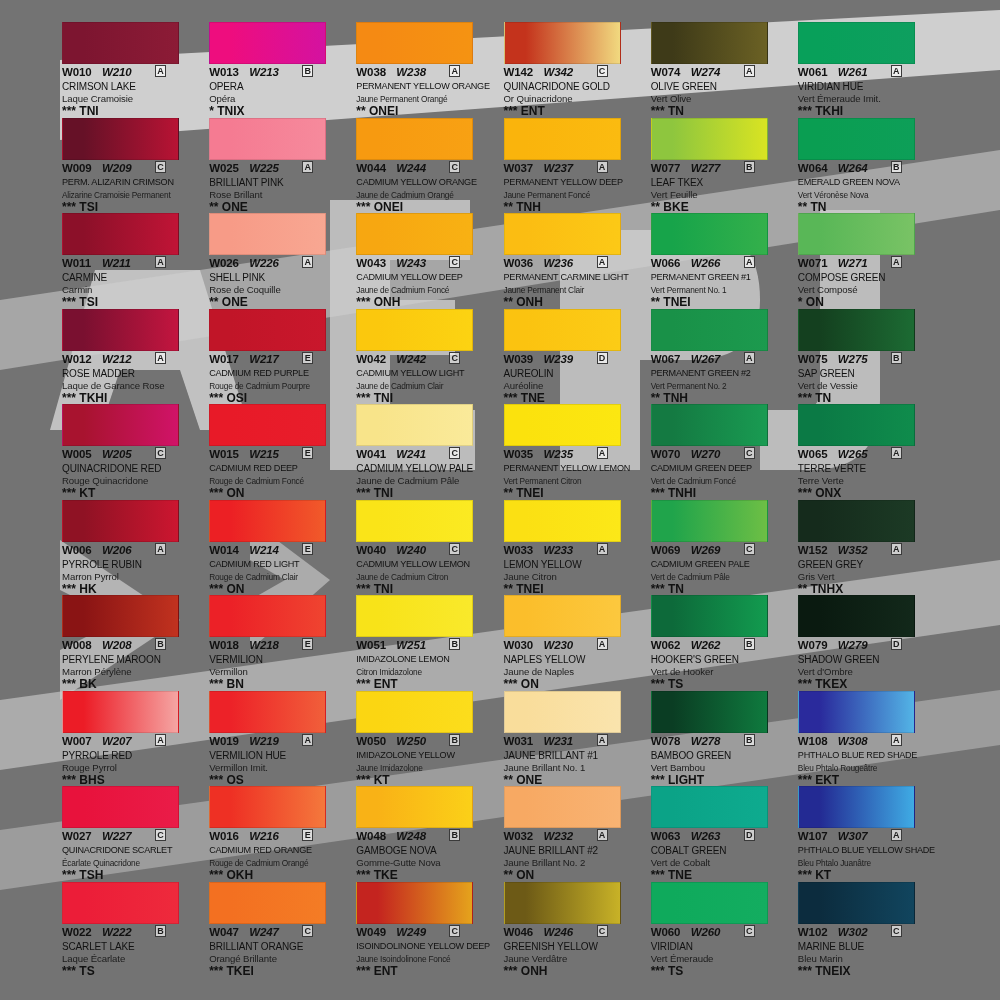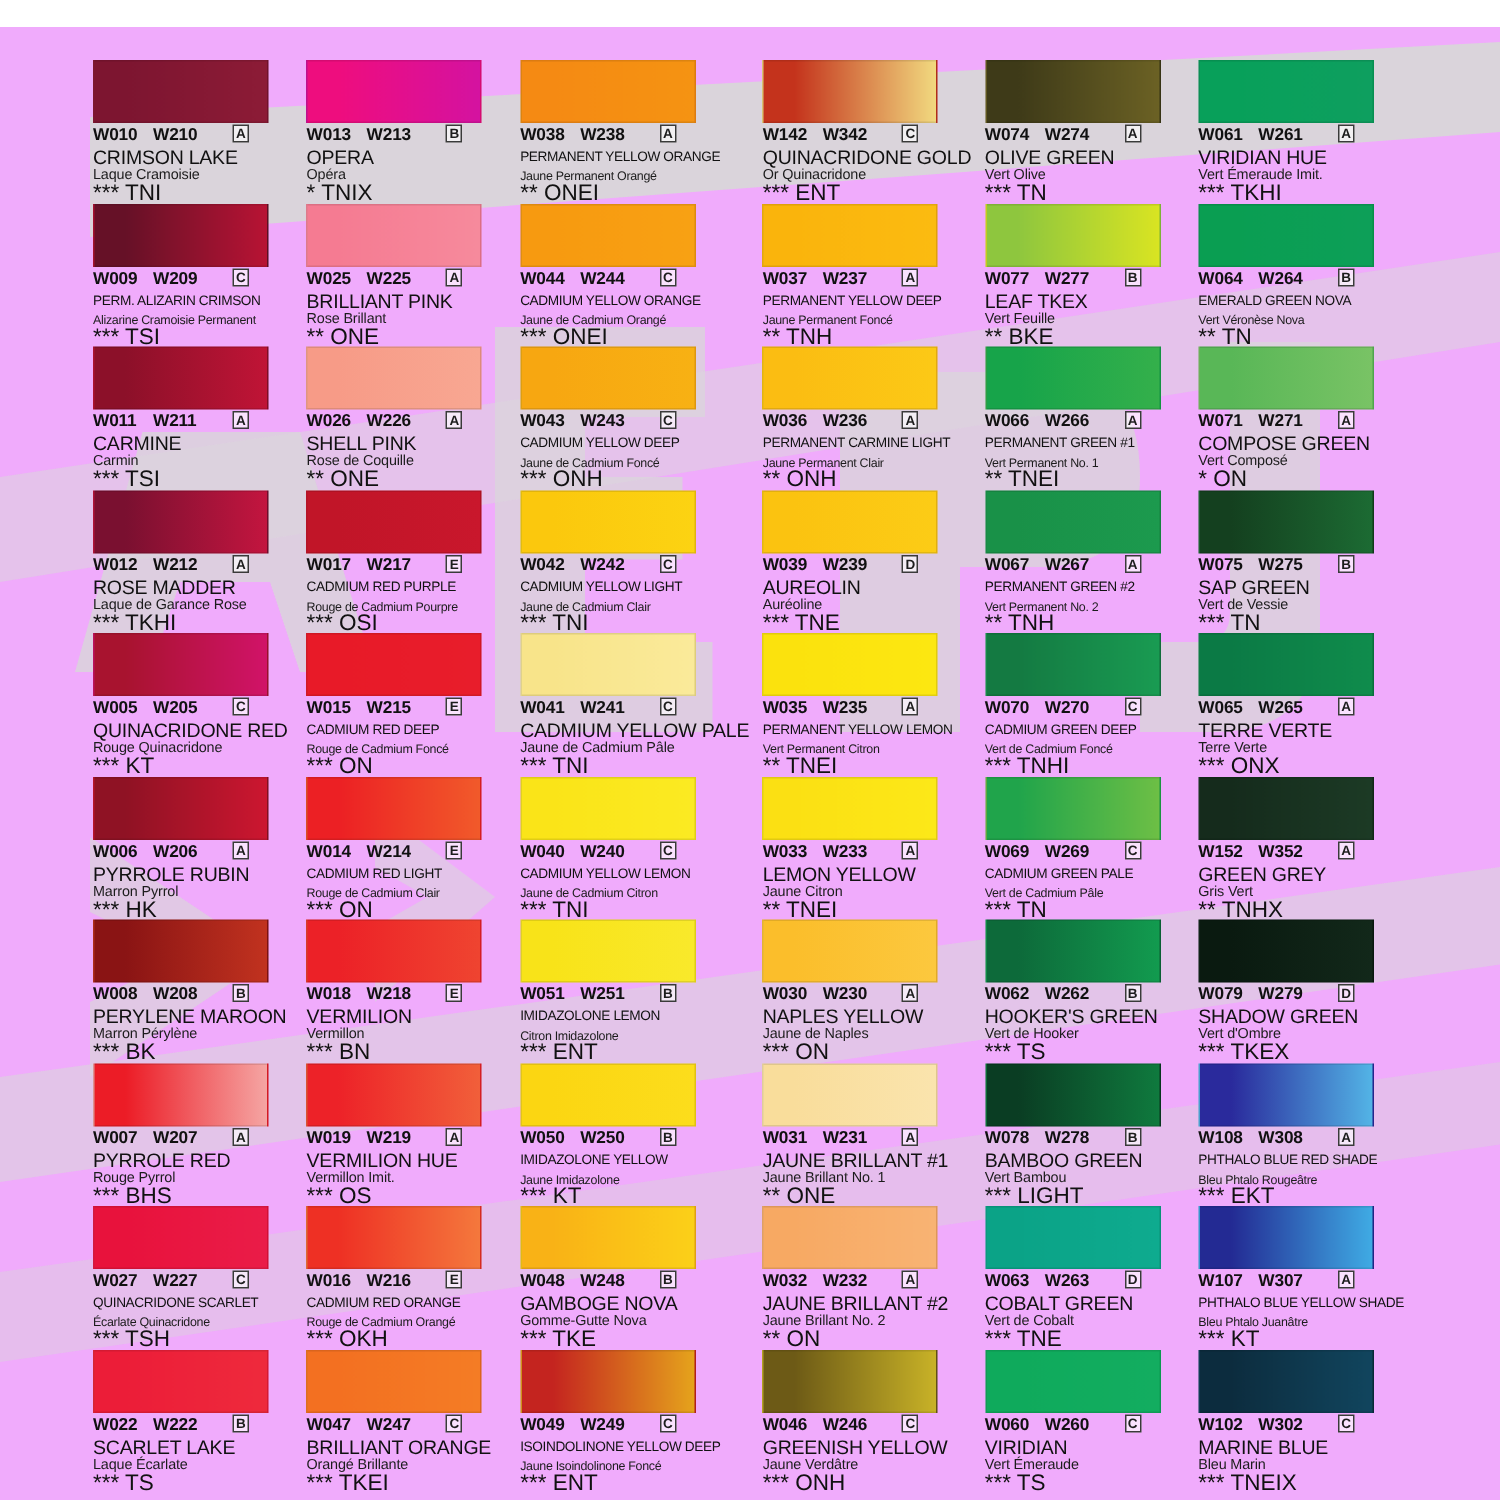--- a/index.html
+++ b/index.html
@@ -7,23 +7,22 @@
   body{
     width:1000px;height:1000px;
     background:#ffffff;
     font-family:"Liberation Sans","DejaVu Sans",sans-serif;
     overflow:hidden;
     position:relative;
   }
   
   #chart-root{
     position:absolute;inset:0;
-    background:#f0abfc;
+    background:#737373;
     overflow:hidden;
-    margin-top:18px;
   }
   #watermark-layer{
     position:absolute;inset:0;
     pointer-events:none;
     z-index:1;
   }
   #watermark-layer svg{display:block;width:1000px;height:1000px;}
   #paper{
     position:absolute;
     left:0;top:0;right:0;bottom:0;
@@ -61,37 +60,37 @@
     position:relative;
   }
   .code-a,.code-b{
     font-size:11.5px;
     font-weight:bold;
     color:#111111;
     letter-spacing:-0.1px;
     line-height:12px;
   }
   .code-a{width:40px;}
-  .code-b{width:46px;}
+  .code-b{width:46px;font-style:italic;}
   .series-badge{
     position:absolute;
     left:93px;
     top:-1px;
     width:11px;height:12px;
     border:1px solid #3a3a3a;
     font-size:9px;
     font-weight:bold;
     line-height:11px;
     text-align:center;
     color:#1d1d1d;
     box-sizing:border-box;
     background:rgba(255,255,255,0.65);
   }
   .name-en{
-    font-size:13px;
+    font-size:10px;
     color:#111111;
     line-height:13px;
     white-space:nowrap;
     letter-spacing:-0.15px;
     margin-top:1px;
   }
   .name-en.cond{
     font-size:9.1px;
     letter-spacing:-0.25px;
     font-stretch:condensed;
@@ -101,26 +100,26 @@
     color:#1c1c1c;
     line-height:12px;
     white-space:nowrap;
     letter-spacing:-0.1px;
   }
   .name-fr.cond{
     font-size:8.3px;
     letter-spacing:-0.2px;
   }
   .rating{
-    font-size:15px;
+    font-size:12px;
     color:#111111;
     line-height:12px;
     white-space:nowrap;
     letter-spacing:0px;
-    font-weight:normal;
+    font-weight:bold;
   }
 </style>
 </head>
 <body>
 
 <div id="chart-root">
 
   <div id="watermark-layer">
     <svg viewBox="0 0 1000 1000" xmlns="http://www.w3.org/2000/svg">
       <g fill="#d8d8d8" opacity="0.92">

